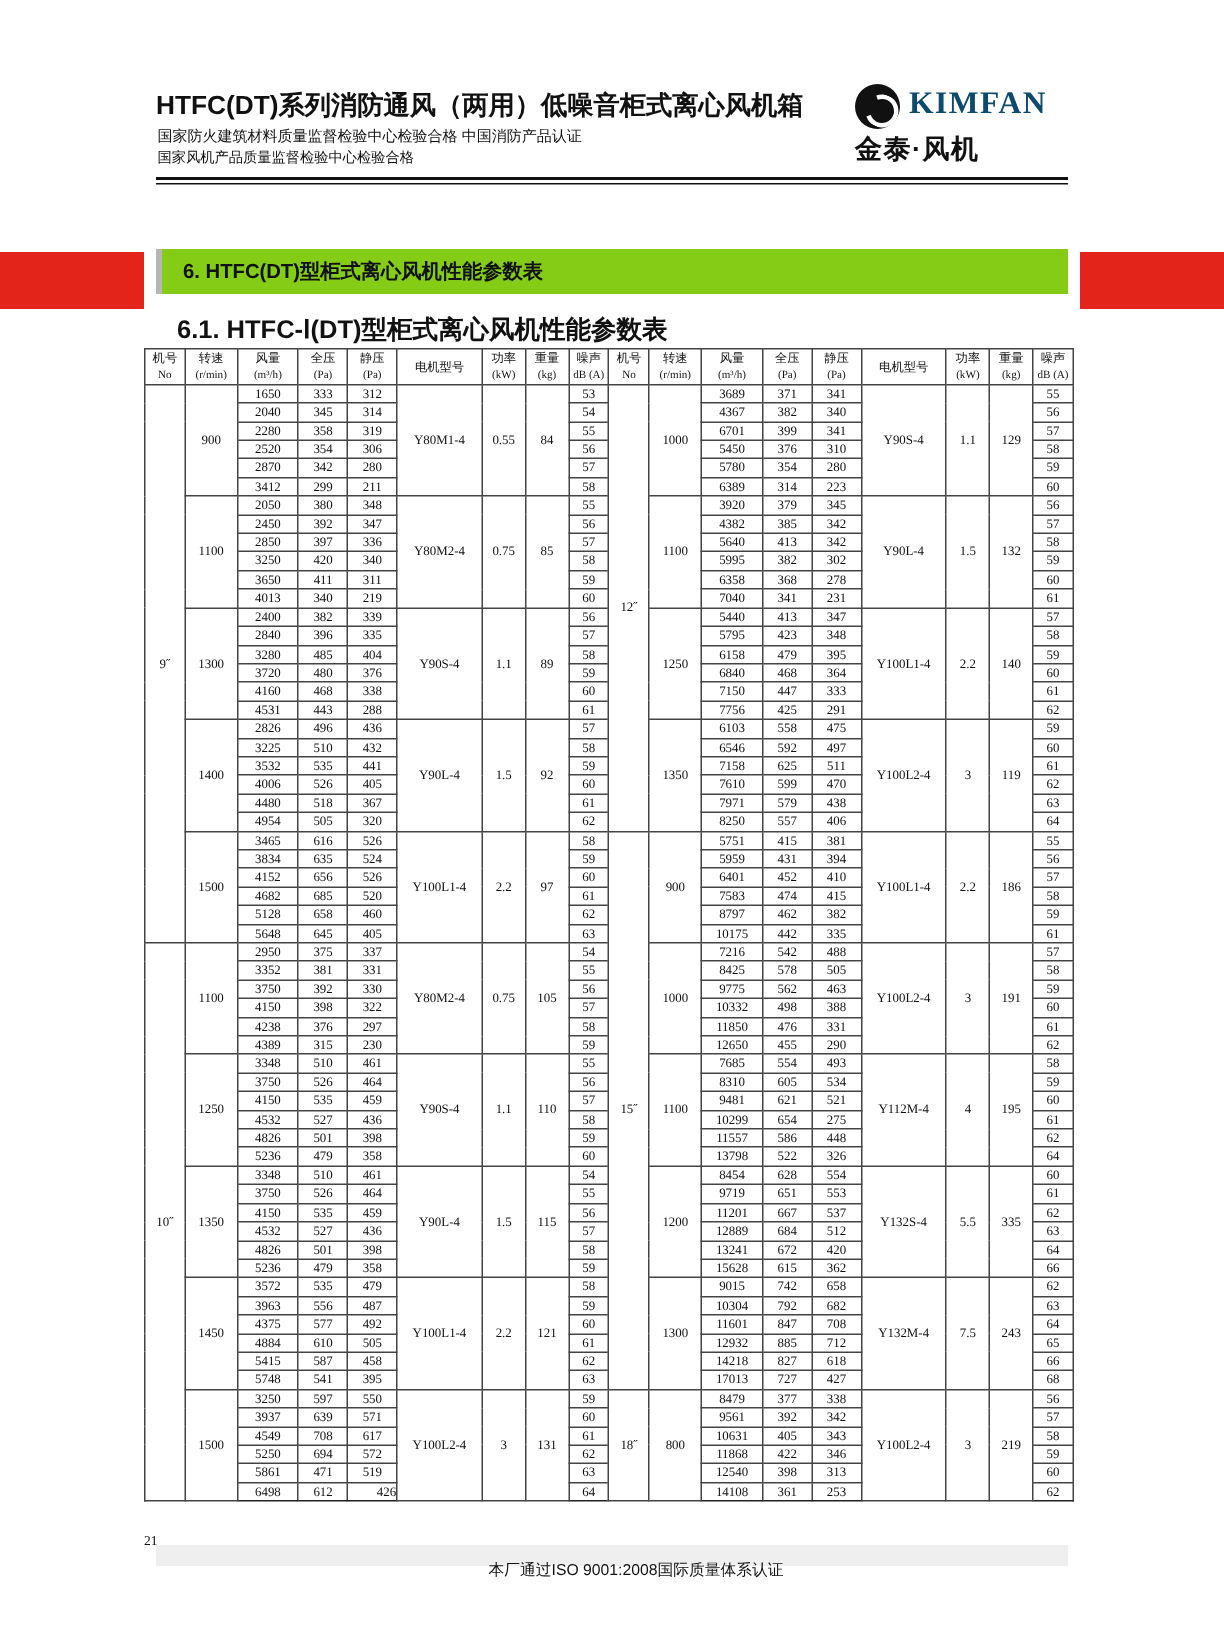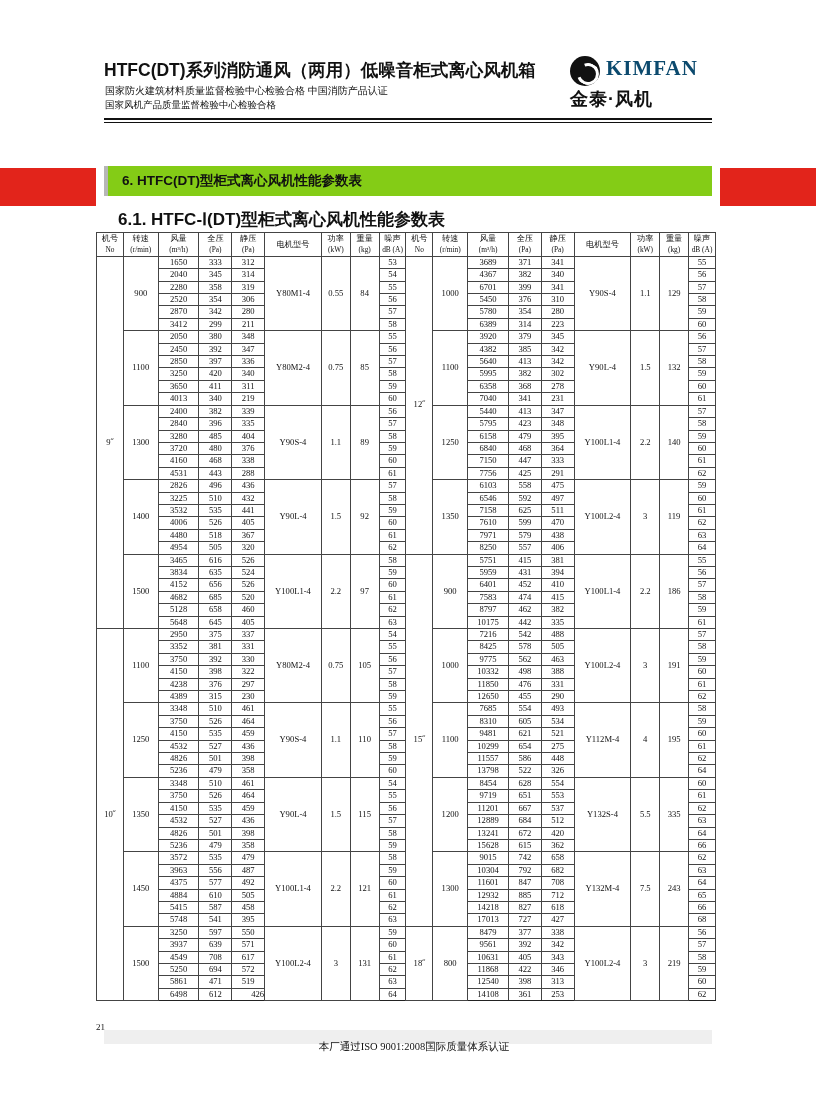--- a/index.html
+++ b/index.html
@@ -119,22 +119,22 @@
   .w-kw{width:28px;}
   .w-kg{width:28px;}
   .w-db{width:26px;}
 
   
   .pgnum{
     position:absolute;left:0;top:1022px;width:624px;text-align:left;
     font-size:9px;color:#111;font-family:"Liberation Serif", serif;
   }
   .footnote{
-    position:absolute;left:6px;top:1040px;width:624px;text-align:center;
-    font-size:10.5px;color:#111;font-family:Liberation Serif, serif;
+    position:absolute;left:16px;top:1040px;width:624px;text-align:center;
+    font-size:10.5px;color:#111;
   }
   .footband{
     position:absolute;left:8px;top:1030px;width:608px;height:14px;background:#efefef;
   }
 </style>
 </head>
 <body>
 
 <div class="page">
 

